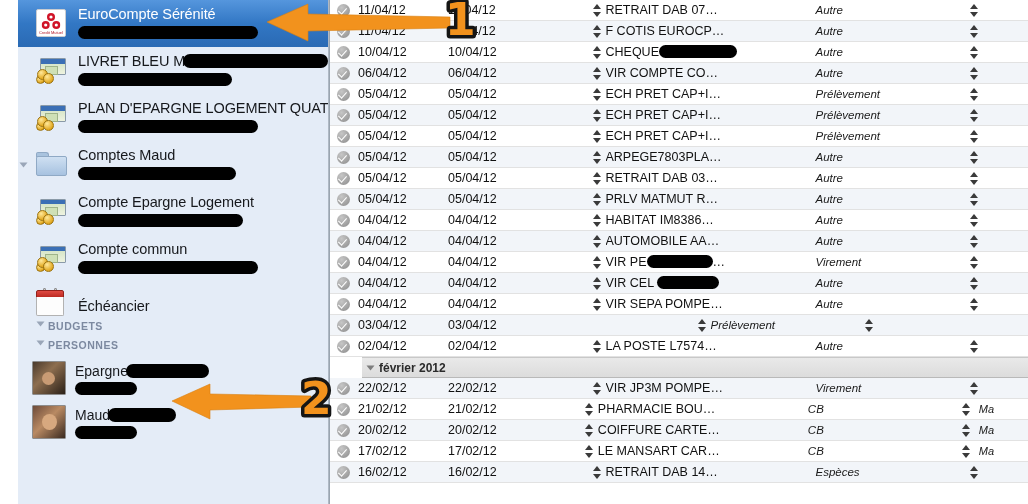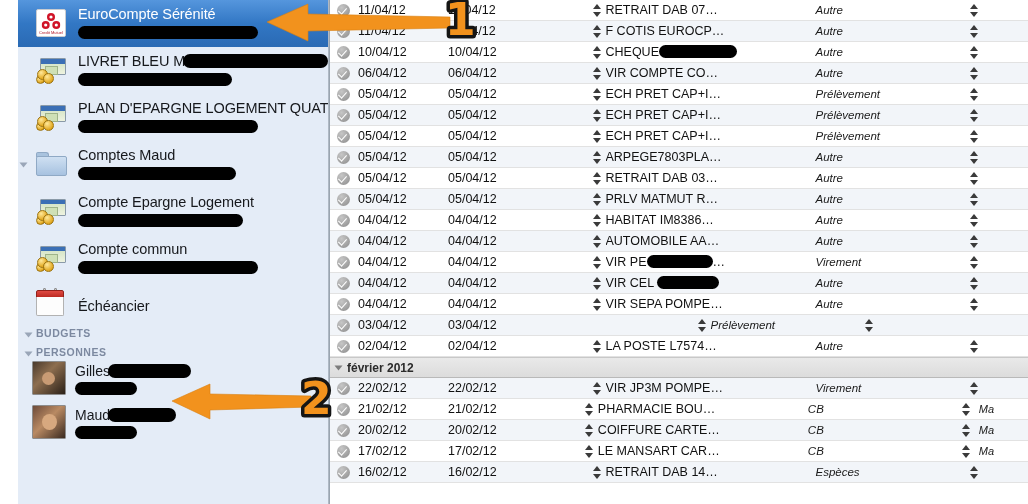--- a/index.html
+++ b/index.html
@@ -130,22 +130,22 @@
     border-radius:0 0 2px 2px;
   }
   .icn-cal .ring1,.icn-cal .ring2 {
     position:absolute; top:-2px; width:3px; height:6px;
     background:#cfcfcf; border:1px solid #8e8e8e; border-radius:1px;
   }
   .icn-cal .ring1 { left:7px; }
   .icn-cal .ring2 { left:18px; }
 
   .group-head {
-    display: flex; align-items: flex-end;
-    padding-left: 8px;
+    display: flex; align-items: flex-start;
+    padding-left: 20px;
     height: 19px;
     font-size: 10.5px; font-weight: bold;
     color: #7c89a0;
     letter-spacing: 0.5px;
   }
   .disc {
     width: 0; height: 0; margin-right: 5px;
     border-left: 5px solid #9aa6b8;
     border-top: 4px solid transparent;
     border-bottom: 4px solid transparent;
@@ -255,20 +255,21 @@
   }
 
   .group-row {
     display: flex; align-items: center;
     height: 21px;
     background: linear-gradient(to bottom,#e9e9e9 0%, #dcdcdc 100%);
     border-top: 1px solid #c8c8c8;
     border-bottom: 1px solid #b9b9b9;
     font-size: 12px; font-weight: bold; color: #2b2b2b;
     padding-left: 6px;
+    margin-left: 32px;
   }
   .group-row .gdisc {
     width:0; height:0; margin-right: 6px;
     border-left: 5px solid #7d7d7d;
     border-top: 4px solid transparent;
     border-bottom: 4px solid transparent;
     transform: rotate(90deg);
   }
 
   
@@ -419,21 +420,21 @@
       <span>BUDGETS</span>
     </div>
     <div class="group-head">
       <span class="disc"></span>
       <span>PERSONNES</span>
     </div>
 
     <div class="person-row">
       <div class="avatar av-gilles"></div>
       <div class="person-text">
-        <div class="person-name"><span>Gilles</span><span class="redact-inline" style="width:83px"></span></div>
+        <div class="person-name"><span>Epargne</span><span class="redact-inline" style="width:83px"></span></div>
         <span class="redact" style="width:62px"></span>
       </div>
     </div>
     <div class="person-row">
       <div class="avatar av-maud"></div>
       <div class="person-text">
         <div class="person-name"><span>Maud</span><span class="redact-inline" style="width:68px"></span></div>
         <span class="redact" style="width:62px"></span>
       </div>
     </div>

